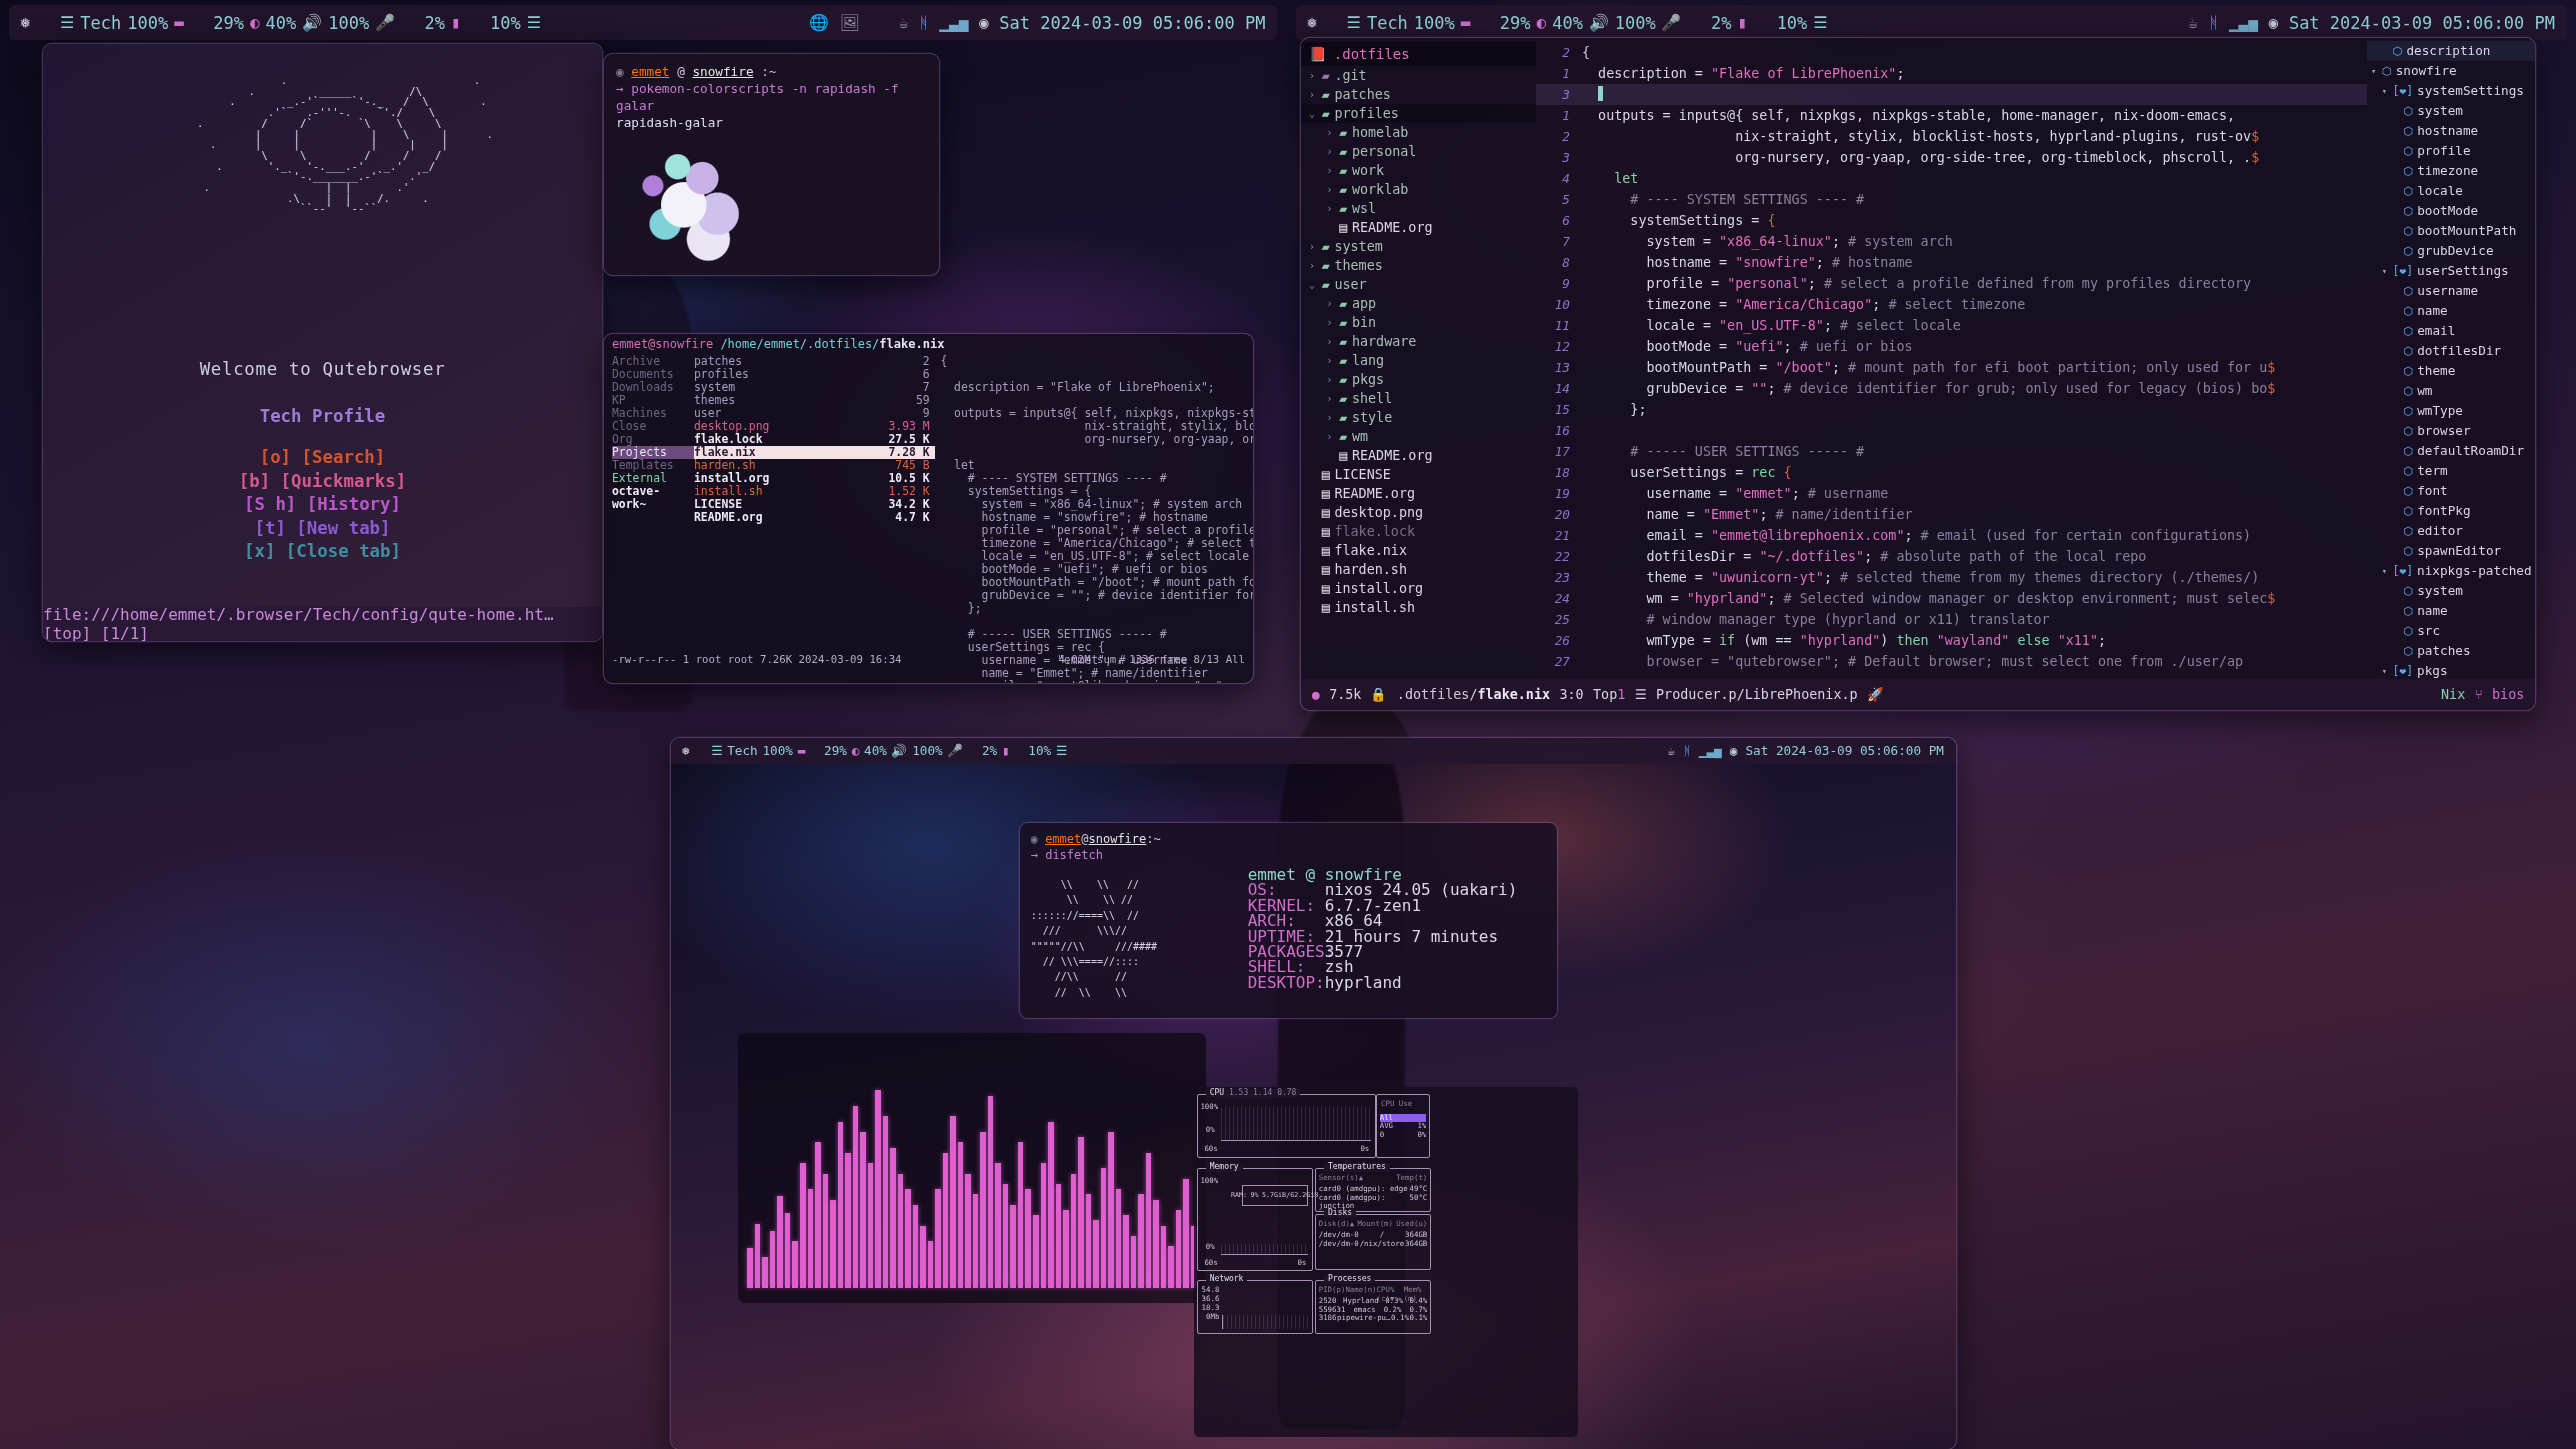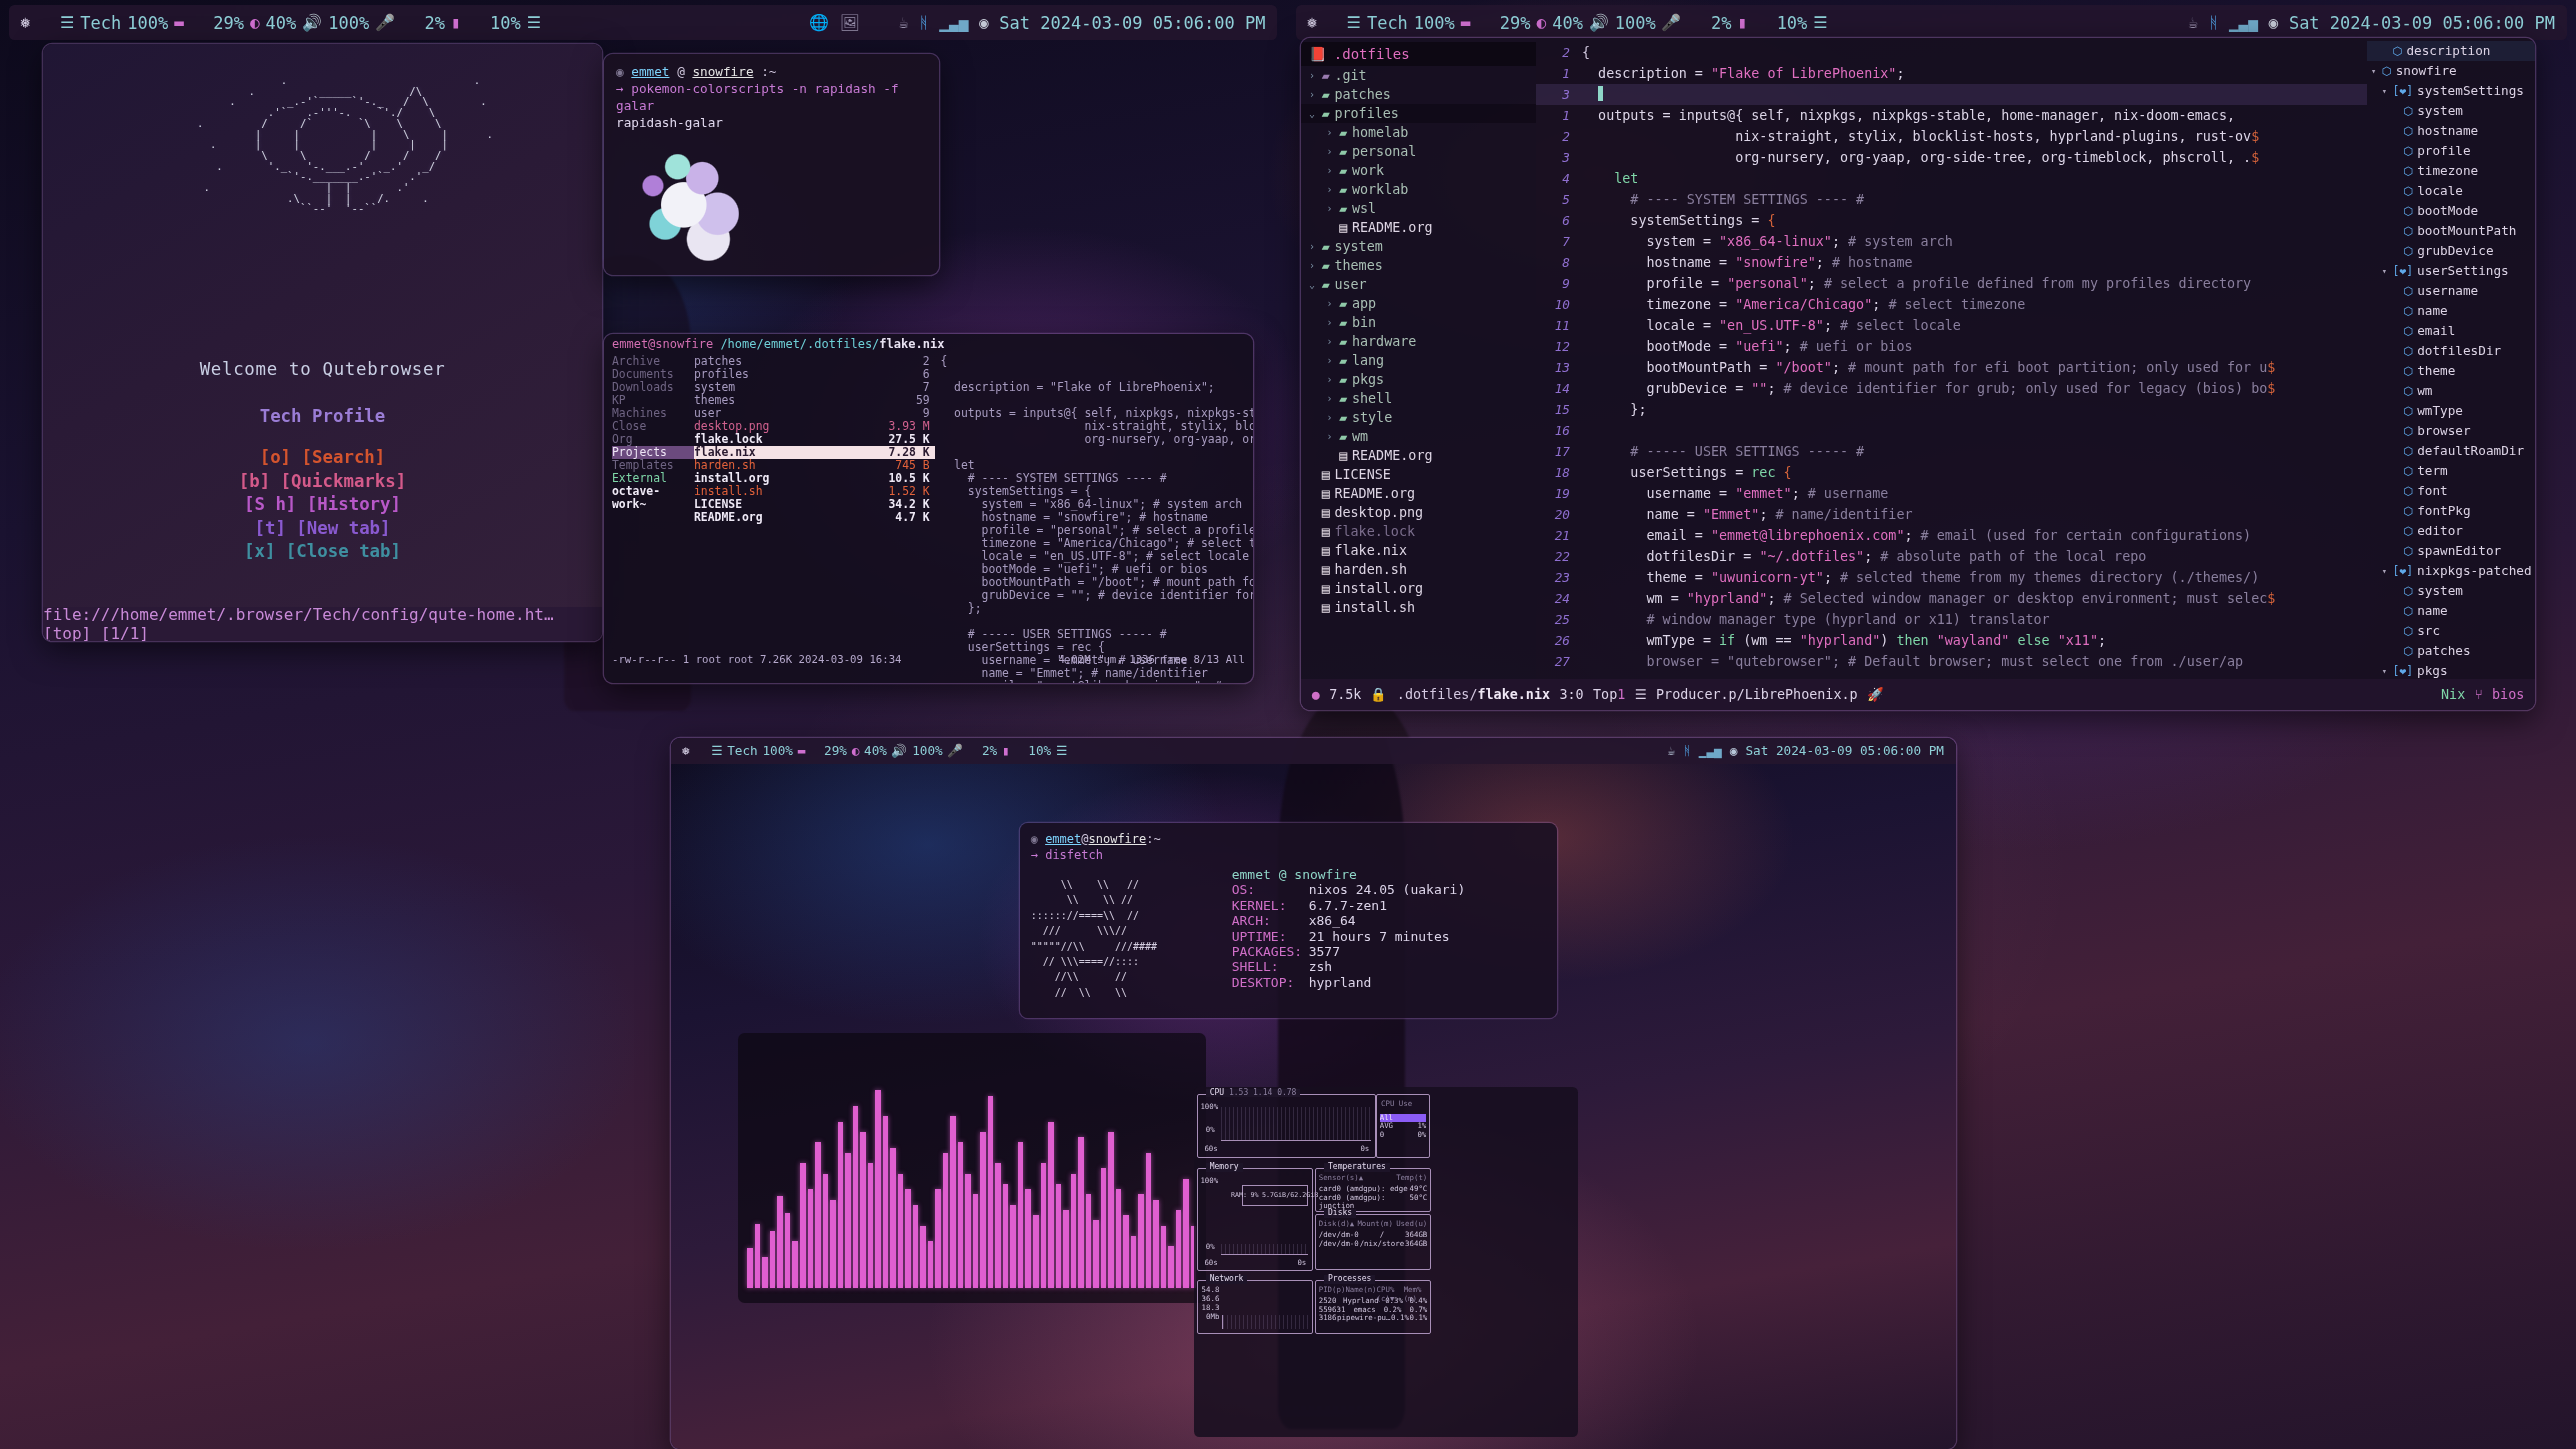--- a/index.html
+++ b/index.html
@@ -54,21 +54,21 @@
   .qsub{position:absolute;left:0;right:0;top:362px;text-align:center;
      color:#9b7dd6;font-size:17.4px;font-weight:bold;}
   .qmenu{position:absolute;left:0;right:0;top:402px;text-align:center;line-height:23.5px;font-size:17.4px;font-weight:bold;}
   .qstatus{position:absolute;left:0;right:0;bottom:0;height:34px;
      background:rgba(44,26,56,.92);display:flex;align-items:center;
      justify-content:center;color:#c98ad8;font-size:16px;}
 
   
   #poke{left:604px;top:54px;width:335px;height:221px;background:rgba(26,16,34,.92);}
   #poke .inner{padding:9.4px 12px;color:#d7cfe6;font-size:12.7px;line-height:17px;}
-  .pk-user{color:#7dd3fc;text-decoration:underline;text-align:right;}
+  .pk-user{color:#f97316;text-decoration:underline;text-align:right;}
   .pk-host{color:#e5e5e5;text-decoration:underline;}
   .pk-arrow{color:#c77ad4;}
   .sprite{margin-top:4px;width:154px;height:127px;image-rendering:pixelated;
      background:
        radial-gradient(circle at 40% 25%,#9fe3da 0 9%,transparent 10%),
        radial-gradient(circle at 56% 34%,#c9b2e8 0 13%,transparent 14%),
        radial-gradient(circle at 44% 55%,#f2f2f8 0 20%,transparent 21%),
        radial-gradient(circle at 66% 62%,#cfc0ec 0 16%,transparent 17%),
        radial-gradient(circle at 32% 70%,#7fd3d8 0 11%,transparent 12%),
        radial-gradient(circle at 60% 82%,#e9e5f2 0 15%,transparent 16%),
@@ -151,21 +151,21 @@
       radial-gradient(ellipse 416px 241px at 68% 14%, rgba(215,95,75,.32), transparent 60%),
       radial-gradient(ellipse 604px 376px at 50% 85%, rgba(195,100,135,.40), transparent 64%),
       linear-gradient(170deg,#0e0b1e 0%,#1b1332 30%,#2d1a3a 55%,#46213a 78%,#23142b 100%);}
 
   #fetch{position:absolute;left:349px;top:85px;width:537px;height:195px;
      background:rgba(26,16,34,.90);border-radius:8px;overflow:hidden;
      box-shadow:0 0 0 1.3px rgba(170,120,200,.30);}
   #fetch .inner{padding:8px 10.7px;font-size:12px;line-height:16px;color:#d8d0e8;}
   .fx{display:flex;}
   .fart{color:#e8e2f4;white-space:pre;font-size:10px;line-height:15.4px;width:201px;opacity:.9;}
-  .finfo{font-size:13px;line-height:15.4px;}
+  .finfo{font-size:16px;line-height:15.4px;margin-left:16px;}
   .fkey{color:#d06fc8;display:inline-block;width:77px;}
   .fval{color:#ddd5ea;}
   .ftitle{color:#8fd6c8;}
 
   #viz{position:absolute;left:67px;top:295px;width:449px;height:255px;
      background:rgba(12,8,18,.72);border-radius:6.7px;overflow:hidden;
      display:flex;align-items:flex-end;gap:2px;padding:0 9.4px 14.8px;}
   #viz i{display:block;width:9.4px;background:#e05fd0;box-shadow:0 0 5.4px rgba(224,95,208,.6);}
 
   #btop{position:absolute;left:523px;top:349px;width:376px;height:342px;

